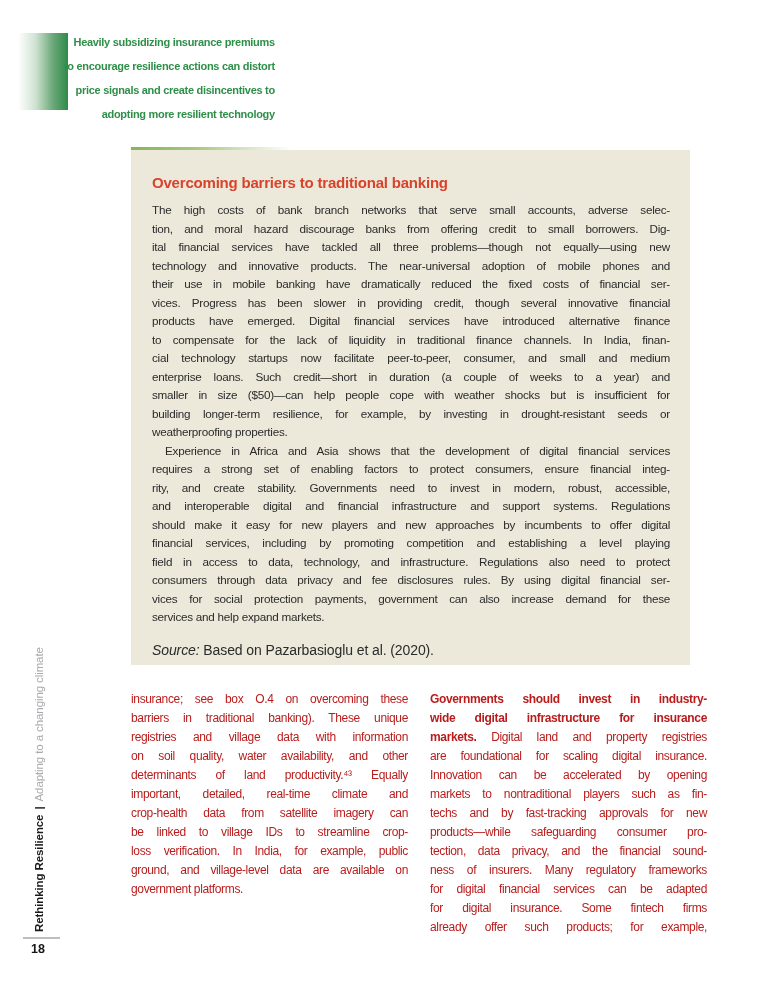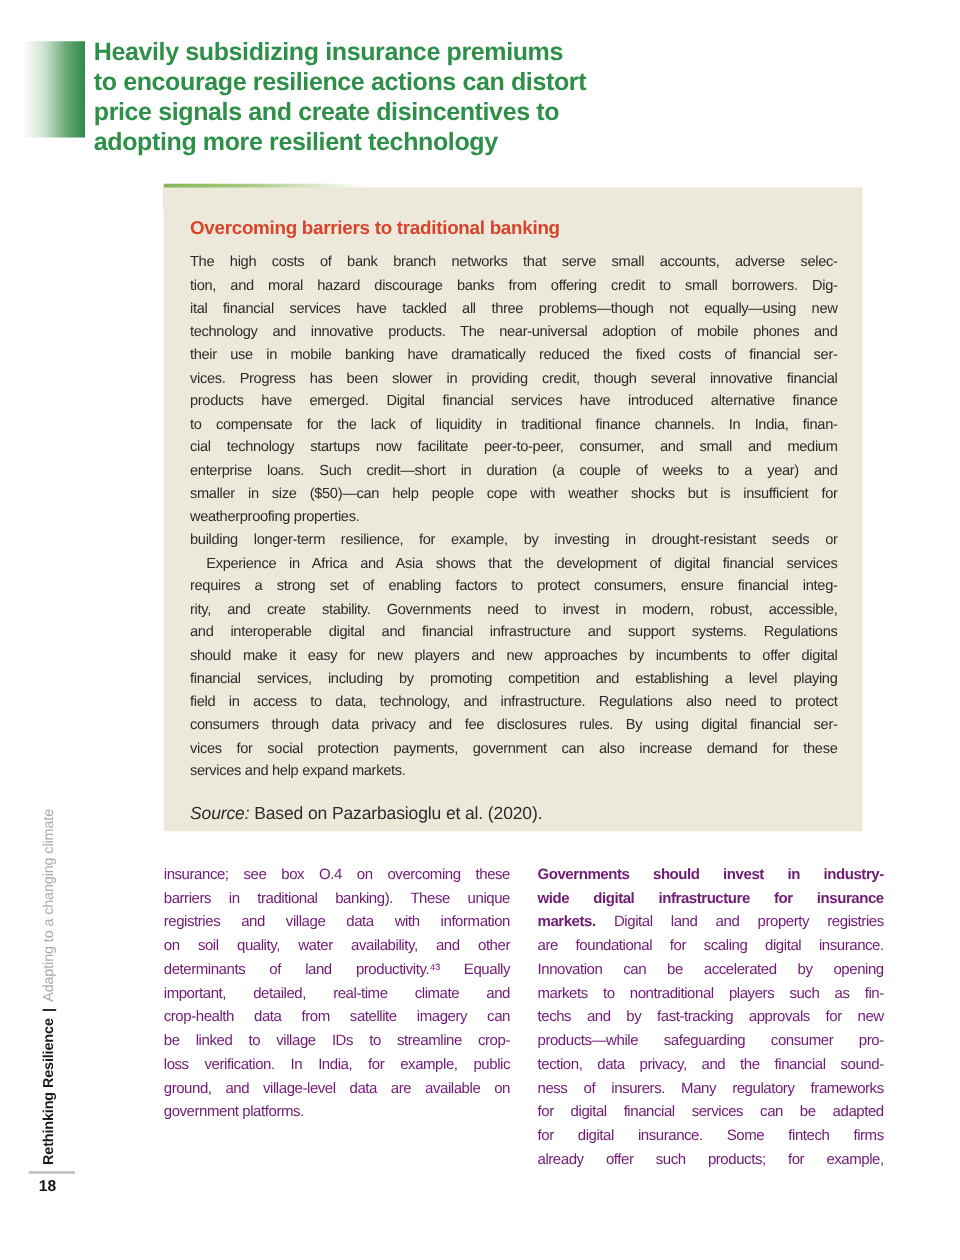--- a/index.html
+++ b/index.html
@@ -10,23 +10,23 @@
   }
 
   
   .accent-block {
     position:absolute; left:18px; top:33px; width:50px; height:77px;
     background:linear-gradient(90deg, #ffffff 0%, #cfe3d2 35%, #6aa878 70%, #2f8b49 100%);
   }
 
   
   .heading {
-    position:absolute; left:75px; top:30px;
-    color:#2e8f48; font-size:20px; font-weight:bold;
-    line-height:24px; letter-spacing:-0.3px;
+    position:absolute; left:64px; top:30px;
+    color:#2e8f48; font-size:11px; font-weight:bold;
+    line-height:24px; letter-spacing:-0.3px;text-align:right;
   }
 
   
   .box-label {
     position:absolute; left:131px; top:121px; width:160px; height:21px;
     background:linear-gradient(90deg, #84b658 0%, #a5c87c 40%, rgba(255,255,255,0) 100%);
     line-height:21px; padding-left:10px; box-sizing:border-box;
     font-weight:bold; font-size:11.5px; color:#111111; letter-spacing:0.2px;margin-top:26px;
   }
 
@@ -49,21 +49,21 @@
   .box-source {
     position:absolute; left:21px; top:492px;
     font-size:14px; color:#2b2b2b; letter-spacing:-0.1px;
   }
   .src-label { font-style:italic; }
 
   
   .columns { position:absolute; left:131px; top:690px; display:flex; gap:22px; }
   .col {
     width:277px; font-size:12px; line-height:19px;
-    color:#701a75; letter-spacing:-0.35px;
+    color:#b91c1c; letter-spacing:-0.35px;
   }
   .bold { font-weight:bold; }
 
   
   .sidebar {
     position:absolute; left:33px; top:932px;
     transform:rotate(-90deg); transform-origin:0 0;
     white-space:nowrap; font-size:11.5px; letter-spacing:-0.1px;
   }
   .sb-bold { font-weight:bold; color:#1a1a1a; }
@@ -103,22 +103,22 @@
           <div class="jline">tion, and moral hazard discourage banks from offering credit to small borrowers. Dig-</div>
           <div class="jline">ital financial services have tackled all three problems—though not equally—using new</div>
           <div class="jline">technology and innovative products. The near-universal adoption of mobile phones and</div>
           <div class="jline">their use in mobile banking have dramatically reduced the fixed costs of financial ser-</div>
           <div class="jline">vices. Progress has been slower in providing credit, though several innovative financial</div>
           <div class="jline">products have emerged. Digital financial services have introduced alternative finance</div>
           <div class="jline">to compensate for the lack of liquidity in traditional finance channels. In India, finan-</div>
           <div class="jline">cial technology startups now facilitate peer-to-peer, consumer, and small and medium</div>
           <div class="jline">enterprise loans. Such credit—short in duration (a couple of weeks to a year) and</div>
           <div class="jline">smaller in size ($50)—can help people cope with weather shocks but is insufficient for</div>
+          <div class="jline">building longer-term resilience, for example, by investing in drought-resistant seeds or</div>
           <div class="jline lastline">weatherproofing properties.</div>
-          <div class="jline">building longer-term resilience, for example, by investing in drought-resistant seeds or</div>
         </div>
       <div class="para2">
           <div class="jline">Experience in Africa and Asia shows that the development of digital financial services</div>
           <div class="jline">requires a strong set of enabling factors to protect consumers, ensure financial integ-</div>
           <div class="jline">rity, and create stability. Governments need to invest in modern, robust, accessible,</div>
           <div class="jline">and interoperable digital and financial infrastructure and support systems. Regulations</div>
           <div class="jline">should make it easy for new players and new approaches by incumbents to offer digital</div>
           <div class="jline">financial services, including by promoting competition and establishing a level playing</div>
           <div class="jline">field in access to data, technology, and infrastructure. Regulations also need to protect</div>
           <div class="jline">consumers through data privacy and fee disclosures rules. By using digital financial ser-</div>

